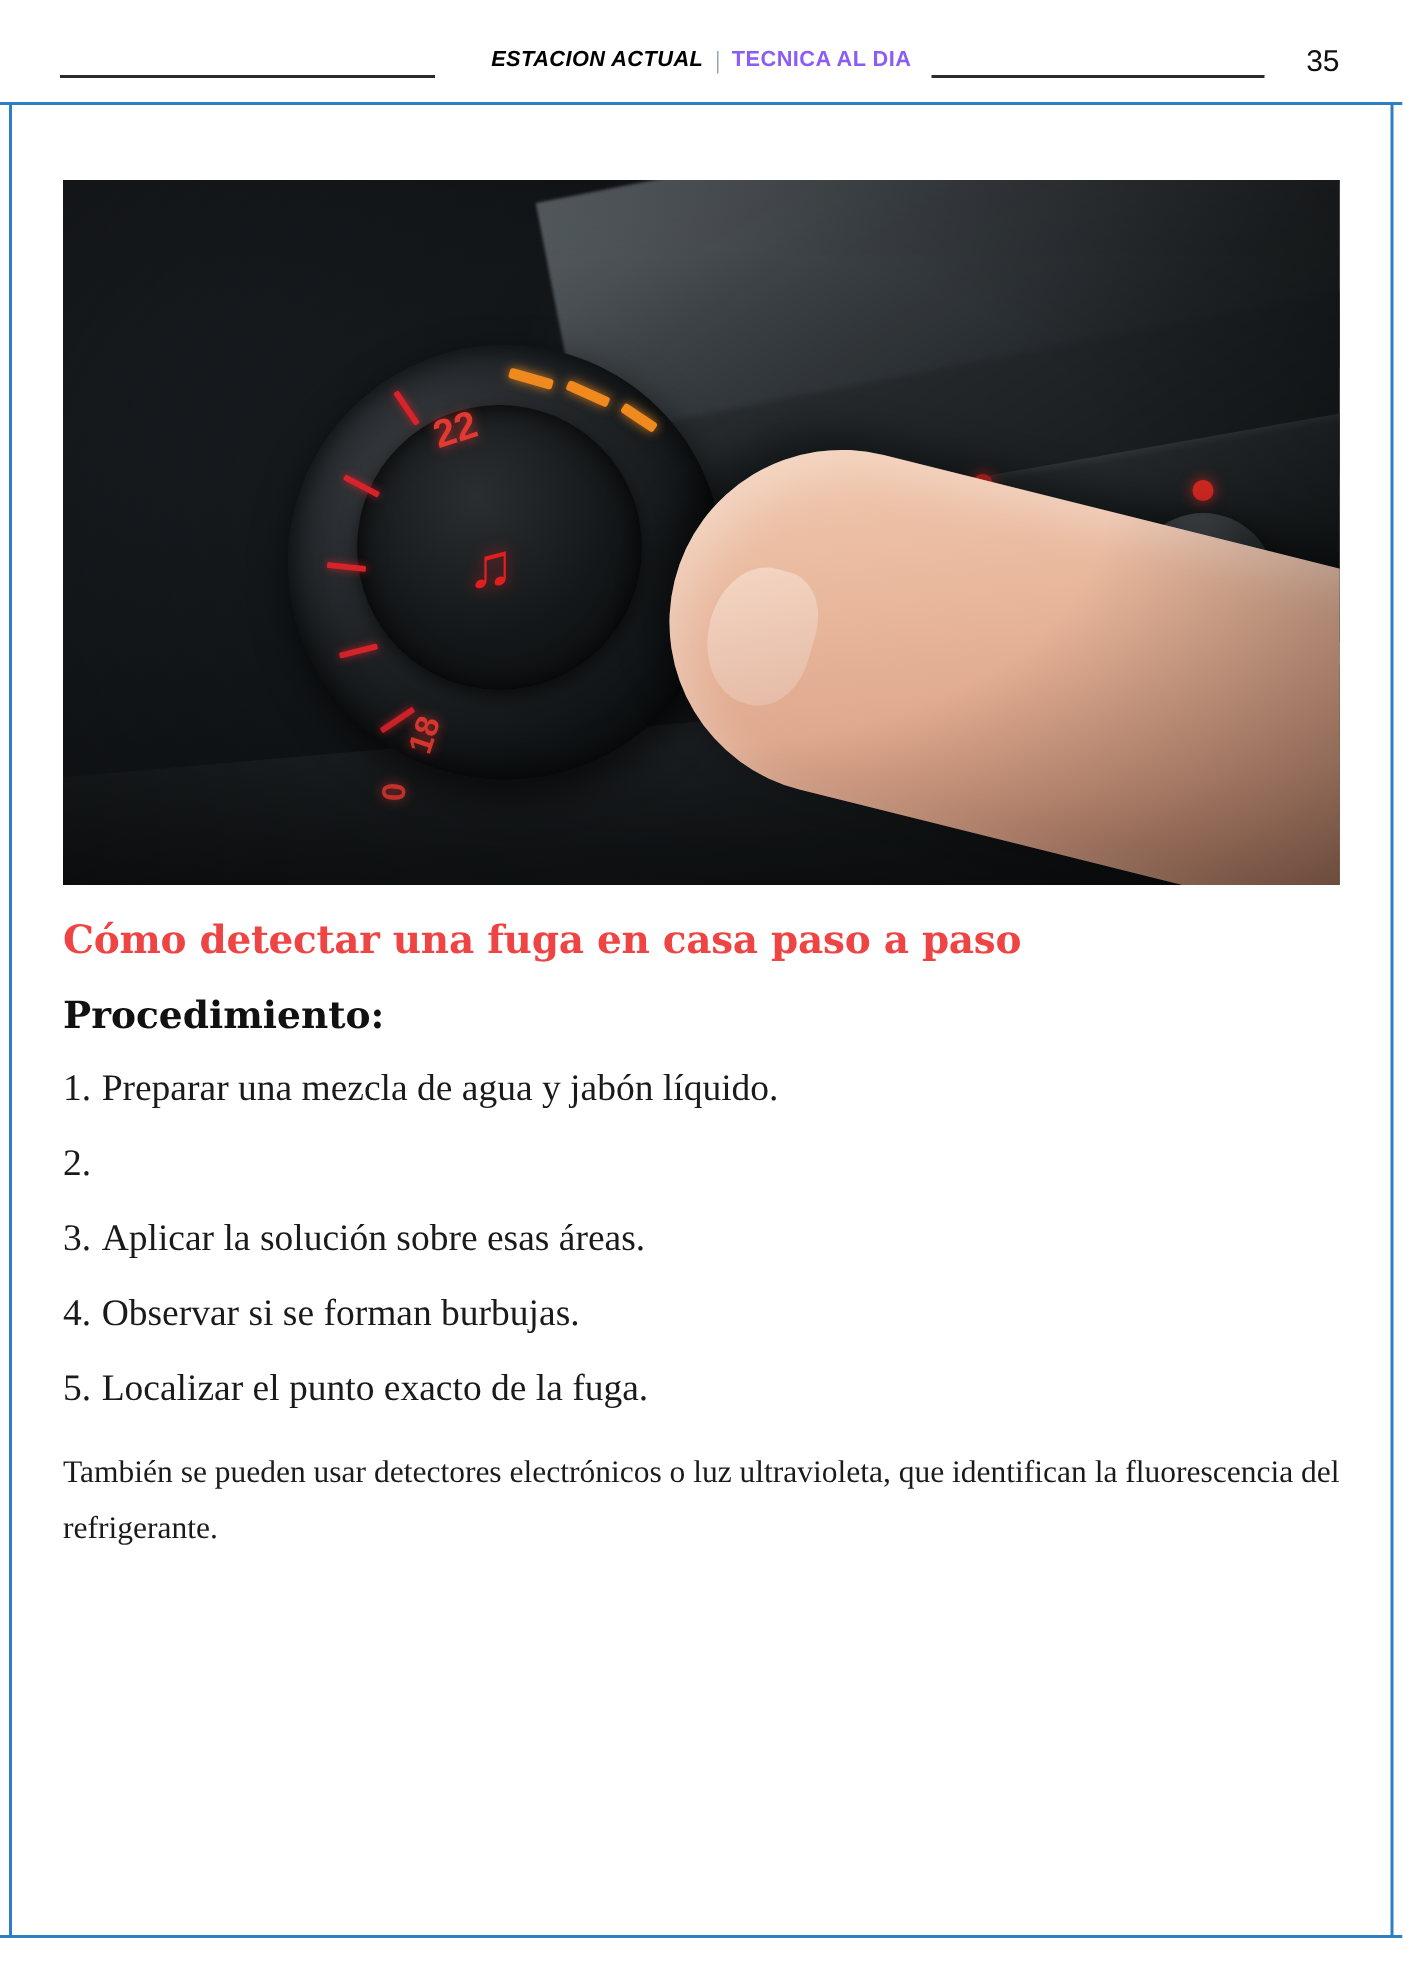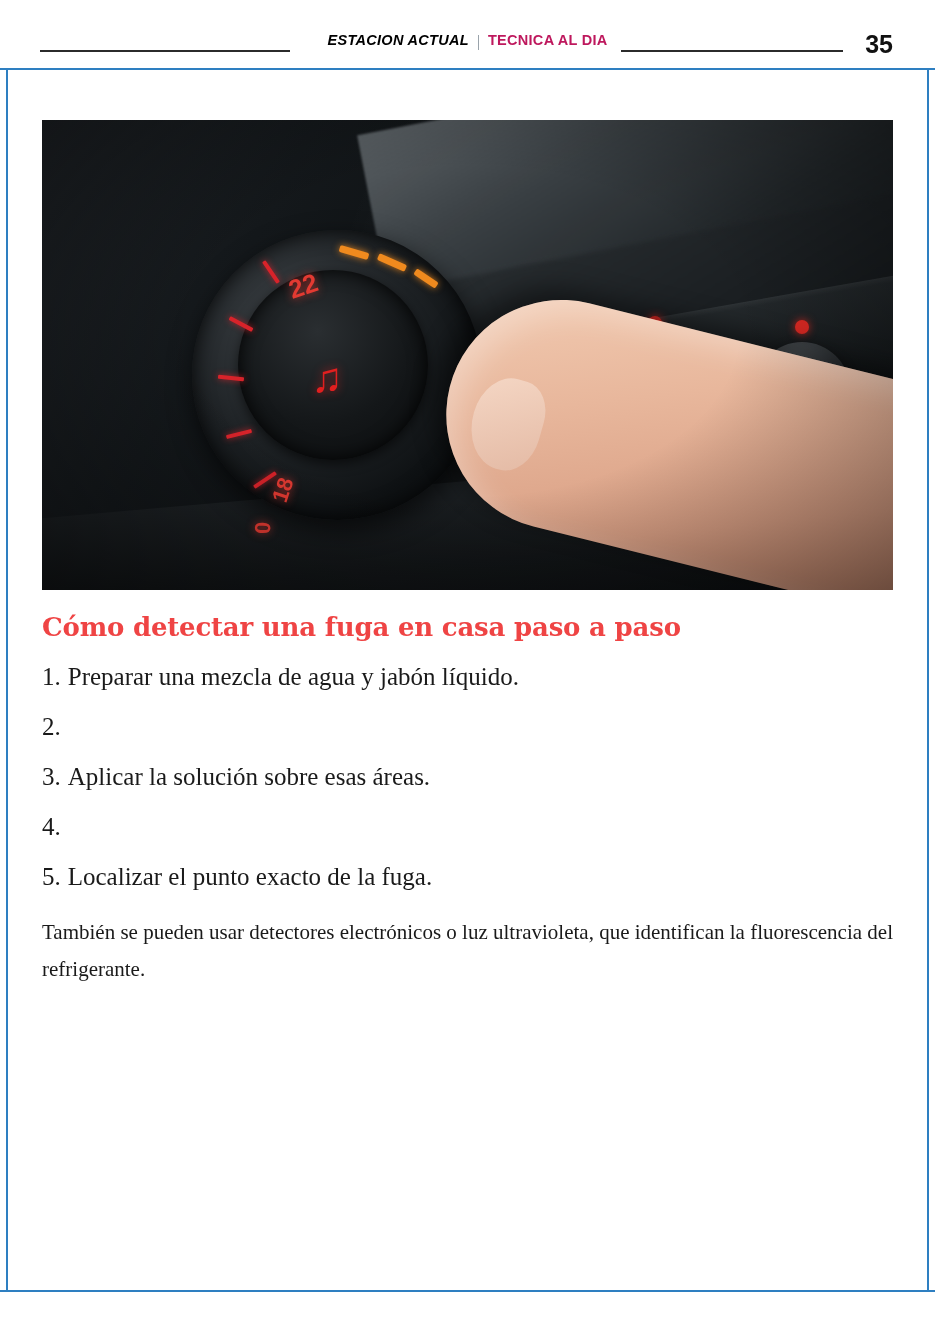--- a/index.html
+++ b/index.html
@@ -49,21 +49,21 @@
   }
   .hdr-sep {
     display: inline-block;
     width: 1px;
     height: 15px;
     background: #9aa3ab;
     margin: 0 9px -2px 9px;
     vertical-align: middle;
   }
   .hdr-right-text {
-    color: #be185d;
+    color: #8b5cf6;
   }
   .rule-left {
     position: absolute;
     left: 40px;
     top: 20px;
     width: 250px;
     height: 2px;
     background: #2b2b2b;
   }
   .rule-right {
@@ -72,22 +72,22 @@
     top: 20px;
     width: 222px;
     height: 2px;
     background: #2b2b2b;
   }
   .page-number {
     position: absolute;
     right: 42px;
     top: 0px;
     font-family: "Liberation Sans", sans-serif;
-    font-weight: bold;
-    font-size: 25px;
+    font-weight: normal;
+    font-size: 20px;
     color: #111;
   }
 
   
   .frame-top {
     position: absolute;
     left: 0;
     top: 68px;
     width: 935px;
     height: 2px;
@@ -380,35 +380,37 @@
 
         <div class="finger"></div>
         <div class="finger-nail"></div>
       </div>
       <div class="photo-vignette"></div>
     </div>
 
     <h2 class="article-title">Cómo detectar una fuga en casa paso a paso</h2>
 
 
+    <h3 class="sub-title">Procedimiento:</h3>
 
     <ol class="steps">
       <li>
         <span class="num-lbl">1.</span>
         <span>Preparar una mezcla de agua y jabón líquido.</span>
       </li>
       <li>
         <span class="num-lbl">2.</span>
       </li>
       <li>
         <span class="num-lbl">3.</span>
         <span>Aplicar la solución sobre esas áreas.</span>
       </li>
       <li>
         <span class="num-lbl">4.</span>
+        <span>Observar si se forman burbujas.</span>
       </li>
       <li>
         <span class="num-lbl">5.</span>
         <span>Localizar el punto exacto de la fuga.</span>
       </li>
     </ol>
 
     <p class="closing">También se pueden usar detectores electrónicos o luz ultravioleta, que identifican la fluorescencia del refrigerante.</p>
 
   </div>

